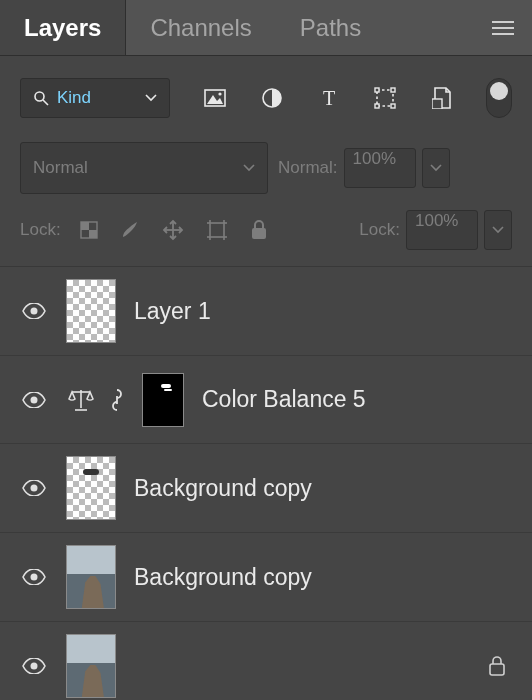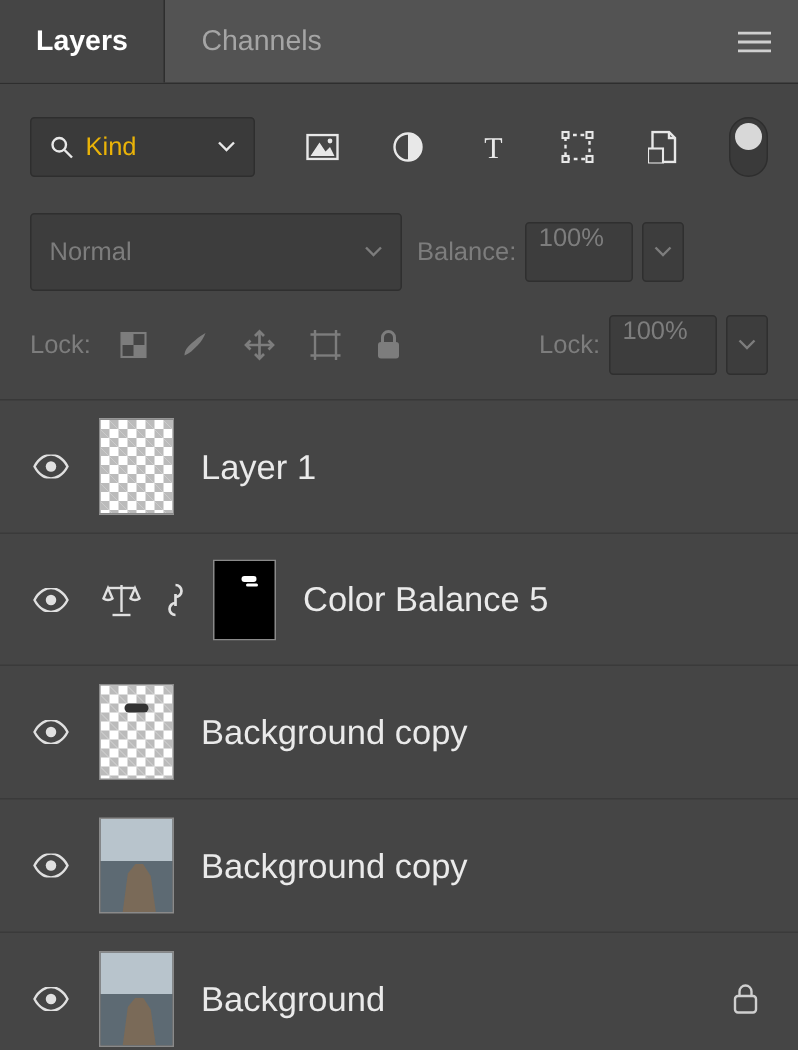--- a/index.html
+++ b/index.html
@@ -19,21 +19,21 @@
     height: 56px;
     background: #535353;
     border-bottom: 1px solid #2e2e2e;
   }
   .tab {
     height: 100%;
     display: flex;
     align-items: center;
     padding: 0 24px;
     color: #a5a5a5;
-    font-size: 19px;
+    font-size: 24px;
     border-right: 0;
   }
   .tab.active {
     background: #454545;
     color: #ffffff;
     font-weight: 600;
     border-right: 1px solid #2e2e2e;
   }
   .tabbar .spacer { flex: 1; }
   .menu-icon {
@@ -54,21 +54,21 @@
   }
   .kind-select {
     display: flex;
     align-items: center;
     gap: 10px;
     background: #3a3a3a;
     border: 1px solid #2e2e2e;
     border-radius: 3px;
     height: 40px;
     padding: 0 12px;
-    color: #eab308;
+    color: #7dd3fc;
     min-width: 150px;
     justify-content: space-between;
   }
   .kind-left { display: flex; align-items: center; gap: 8px; }
   .filter-icons { display: flex; align-items: center; gap: 30px; flex:1; justify-content: space-between; padding-left:10px;}
   .filter-icons .ico { color: #e8e8e8; display:flex; align-items:center; justify-content:center; width:26px; height:26px;}
   .dot-toggle {
     width: 26px; height: 40px; background:#3a3a3a; border:1px solid #2e2e2e; border-radius: 13px;
     position: relative;
   }
@@ -152,20 +152,23 @@
 </style>
 </head>
 <body>
 
 <div class="tabbar">
   <div class="tab active">
       <span>Layers</span>
     </div>
   <div class="tab">
       <span>Channels</span>
+    </div>
+  <div class="tab">
+      <span>Paths</span>
     </div>
   <div class="spacer"></div>
   <div class="menu-icon">
     <svg width="22" height="14" viewBox="0 0 22 14">
         <g stroke="#cfcfcf" stroke-width="2">
           <line x1="0" y1="1" x2="22" y2="1"></line>
           <line x1="0" y1="7" x2="22" y2="7"></line>
           <line x1="0" y1="13" x2="22" y2="13"></line>
         </g>
       </svg>
@@ -228,21 +231,21 @@
   </div>
 
   <div class="blend-row">
     <div class="blend-select">
       <span>Normal</span>
       <svg width="12" height="8" viewBox="0 0 12 8">
           <path d="M1 1 L6 6 L11 1" fill="none" stroke="#7d7d7d" stroke-width="1.6"></path>
         </svg>
     </div>
     <div class="opacity-group">
-      <span>Balance:</span>
+      <span>Normal:</span>
       <div class="numbox">
         <span>100%</span>
       </div>
       <div class="chev-btn">
         <svg width="12" height="8" viewBox="0 0 12 8">
             <path d="M1 1 L6 6 L11 1" fill="none" stroke="#7d7d7d" stroke-width="1.6"></path>
           </svg>
       </div>
     </div>
   </div>
@@ -382,21 +385,20 @@
     </div>
 
     <div class="layer">
       <span class="eye">
         <svg width="24" height="16" viewBox="0 0 24 16">
             <path d="M1 8 C4 2 9 0 12 0 C15 0 20 2 23 8 C20 14 15 16 12 16 C9 16 4 14 1 8 Z" fill="none" stroke="#e0e0e0" stroke-width="1.6"></path>
             <circle cx="12" cy="8" r="3.5" fill="#e0e0e0"></circle>
           </svg>
       </span>
       <div class="thumb photo"></div>
-      <span class="layer-name">Background</span>
       <div class="spacer"></div>
       <span class="lock-ind">
         <svg width="18" height="20" viewBox="0 0 18 20">
             <rect x="2" y="8" width="14" height="11" rx="2" fill="none" stroke="#cfcfcf" stroke-width="1.6"></rect>
             <path d="M5 8 V5 a4 4 0 0 1 8 0 V8" fill="none" stroke="#cfcfcf" stroke-width="1.6"></path>
           </svg>
       </span>
     </div>
 
   </div>

